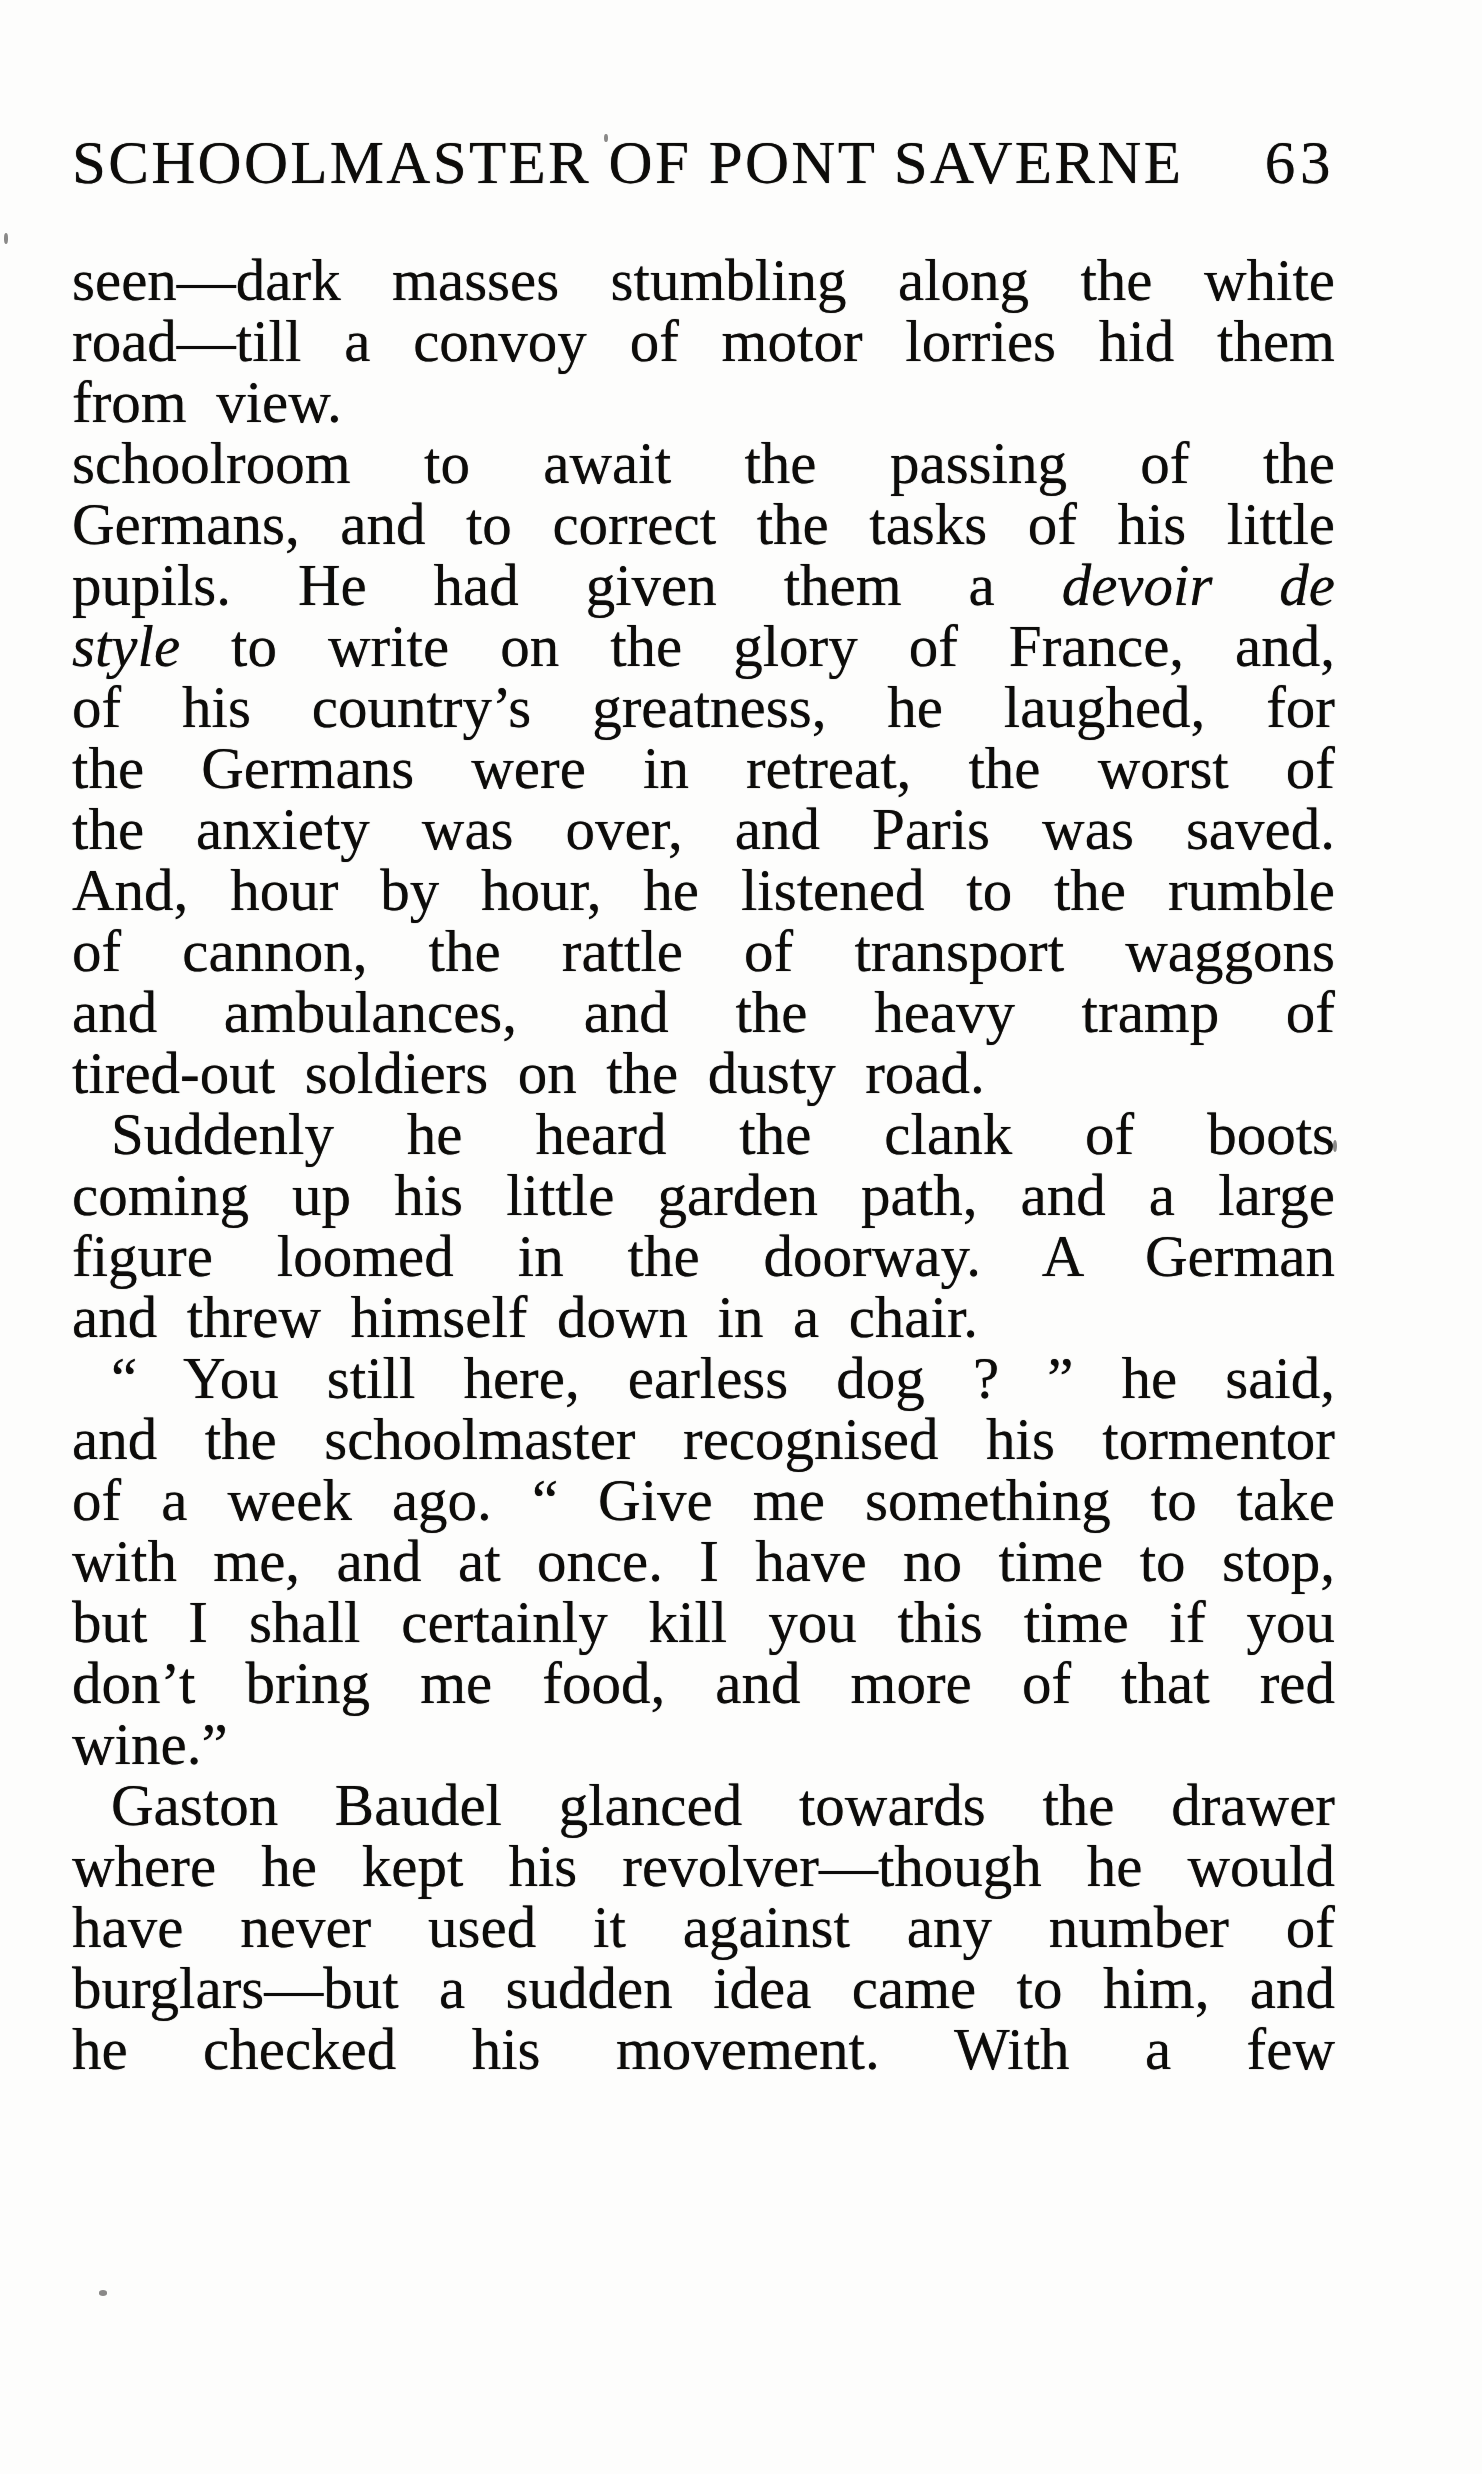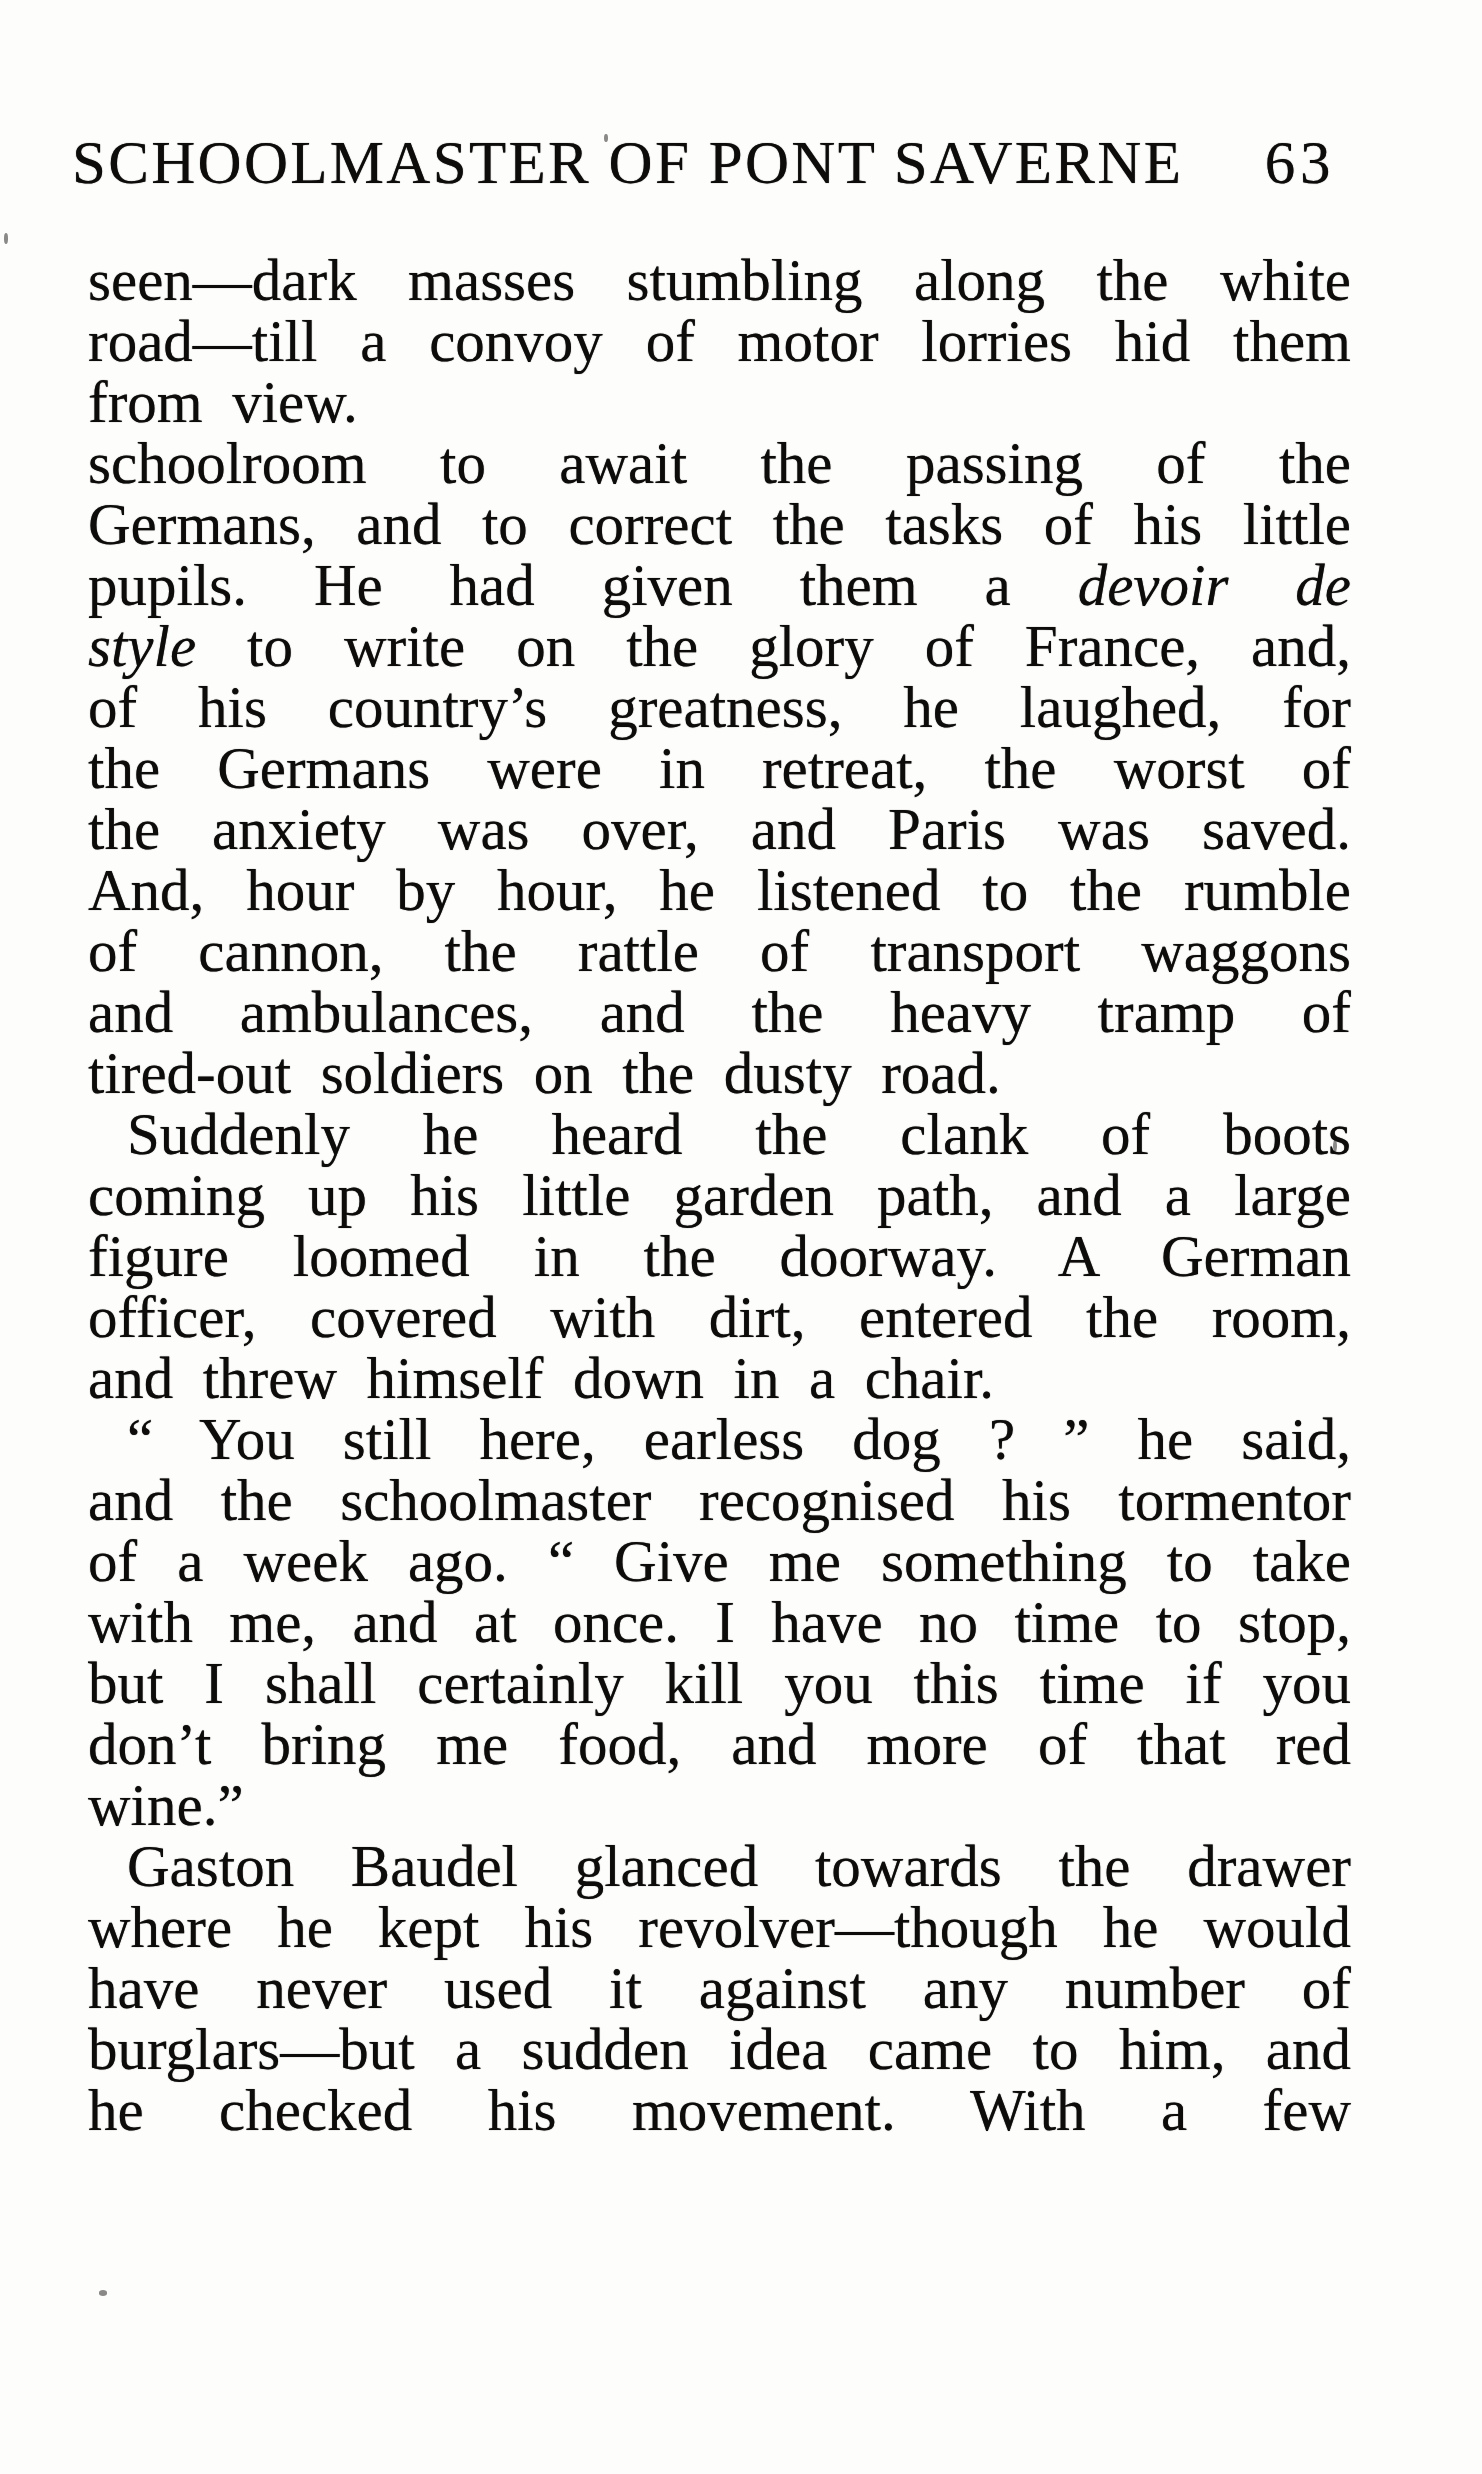--- a/index.html
+++ b/index.html
@@ -34,21 +34,20 @@
 
   .body-text {
     position: absolute;
     top: 250px;
     left: 72px;
     width: 1263px;
     font-size: 59px;
     line-height: 61px;
     word-spacing: 0.10em;
     text-shadow: 0 0 0.9px rgba(12,12,12,0.75);
-    margin-left: 16px;
   }
 
   .line {
     text-align: justify;
     text-align-last: justify;
   }
   .line.no-justify {
     text-align: left;
     text-align-last: auto;
     word-spacing: 0.25em;
@@ -85,21 +84,20 @@
       <div class="line"><span>of his country’s greatness, he laughed, for</span></div>
       <div class="line"><span>the Germans were in retreat, the worst of</span></div>
       <div class="line"><span>the anxiety was over, and Paris was saved.</span></div>
       <div class="line"><span>And, hour by hour, he listened to the rumble</span></div>
       <div class="line"><span>of cannon, the rattle of transport waggons</span></div>
       <div class="line"><span>and ambulances, and the heavy tramp of</span></div>
       <div class="line no-justify"><span>tired-out soldiers on the dusty road.</span></div>
       <div class="line indent"><span>Suddenly he heard the clank of boots</span></div>
       <div class="line"><span>coming up his little garden path, and a large</span></div>
       <div class="line"><span>figure loomed in the doorway. A German</span></div>
-      <div class="line"><span>officer, covered with dirt, entered the room,</span></div>
       <div class="line no-justify"><span>and threw himself down in a chair.</span></div>
       <div class="line indent"><span>“ You still here, earless dog ? ” he said,</span></div>
       <div class="line"><span>and the schoolmaster recognised his tormentor</span></div>
       <div class="line"><span>of a week ago. “ Give me something to take</span></div>
       <div class="line"><span>with me, and at once. I have no time to stop,</span></div>
       <div class="line"><span>but I shall certainly kill you this time if you</span></div>
       <div class="line"><span>don’t bring me food, and more of that red</span></div>
       <div class="line no-justify"><span>wine.”</span></div>
       <div class="line indent"><span>Gaston Baudel glanced towards the drawer</span></div>
       <div class="line"><span>where he kept his revolver—though he would</span></div>

